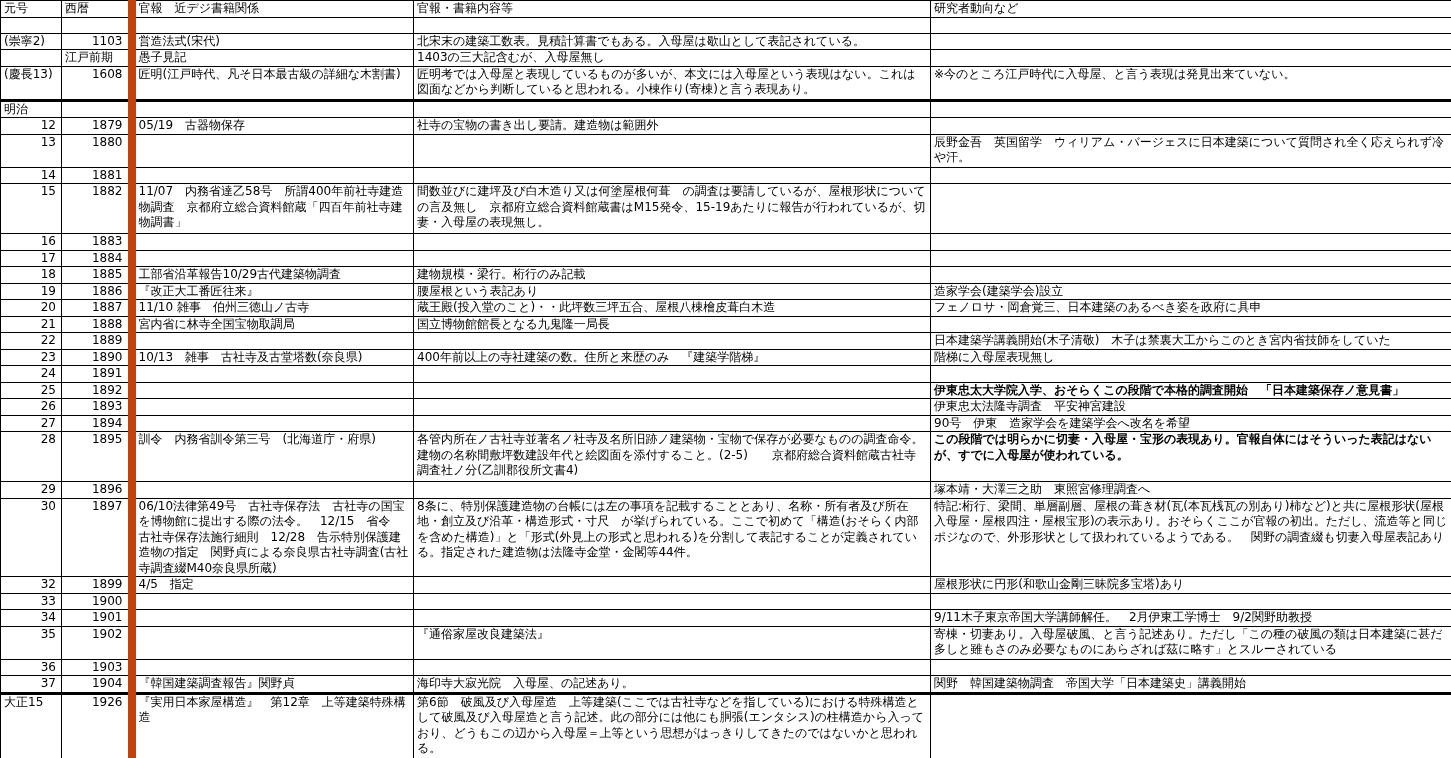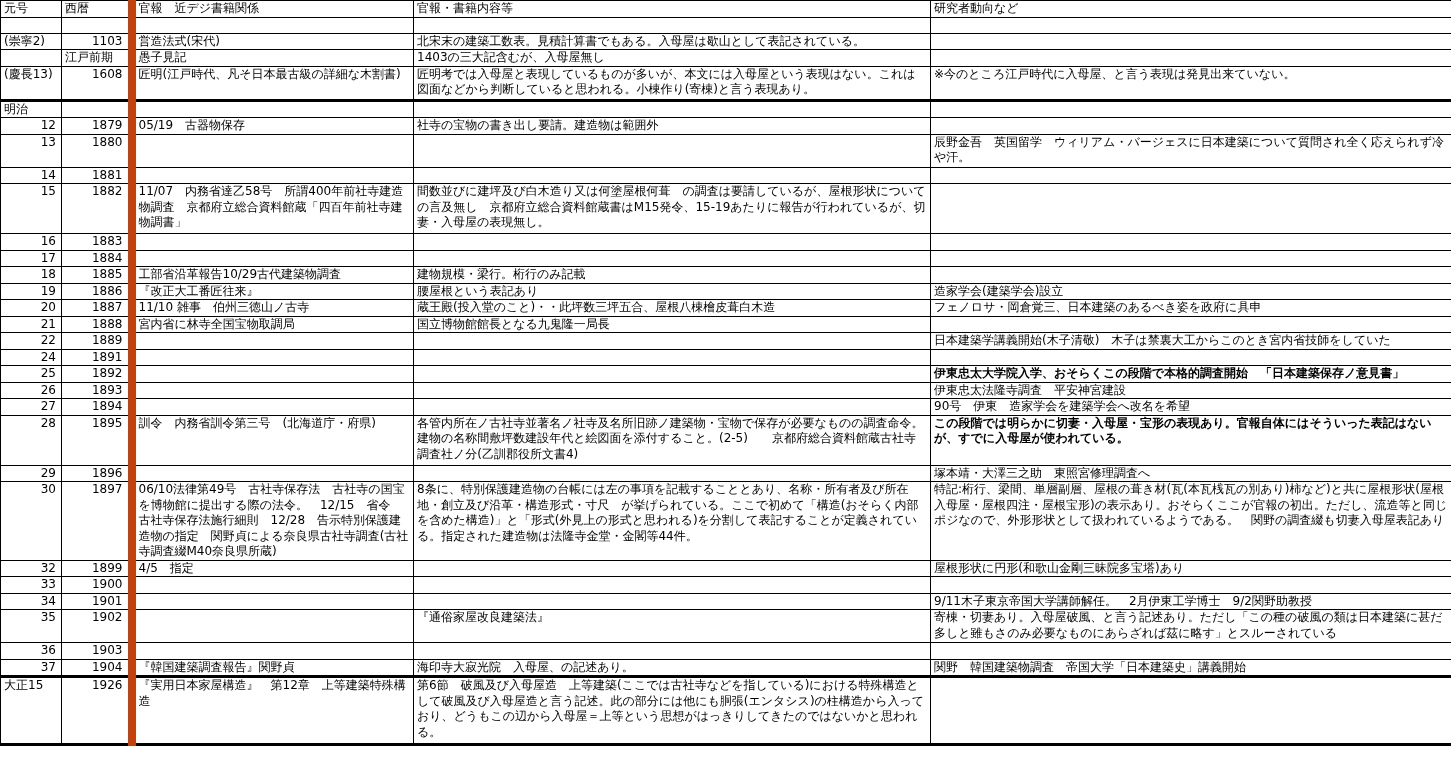--- a/index.html
+++ b/index.html
@@ -156,20 +156,27 @@
         <td></td>
       </tr>
       <tr style="height: 16px;">
         <td class="num">22</td>
         <td class="num">1889</td>
         <td class="thick-left"></td>
         <td></td>
         <td>日本建築学講義開始(木子清敬)　木子は禁裏大工からこのとき宮内省技師をしていた</td>
       </tr>
       <tr style="height: 16px;">
+        <td class="num">23</td>
+        <td class="num">1890</td>
+        <td class="thick-left">10/13　雑事　古社寺及古堂塔数(奈良県)</td>
+        <td>400年前以上の寺社建築の数。住所と来歴のみ　『建築学階梯』</td>
+        <td>階梯に入母屋表現無し</td>
+      </tr>
+      <tr style="height: 16px;">
         <td class="num">24</td>
         <td class="num">1891</td>
         <td class="thick-left"></td>
         <td></td>
         <td></td>
       </tr>
       <tr style="height: 16px;">
         <td class="num">25</td>
         <td class="num">1892</td>
         <td class="thick-left"></td>

